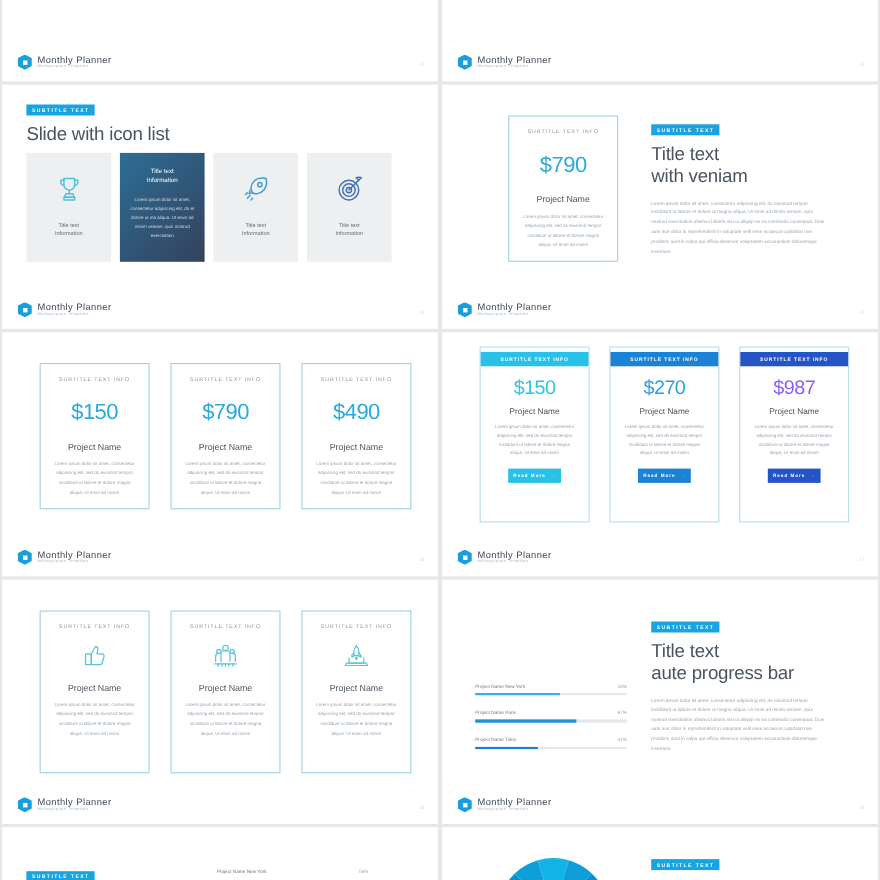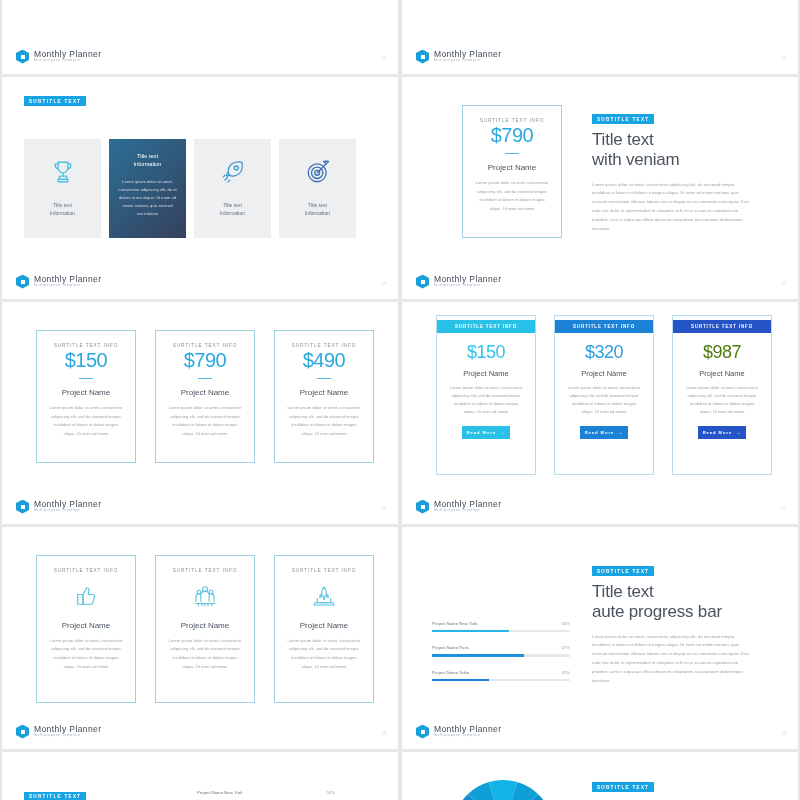--- a/index.html
+++ b/index.html
@@ -68,21 +68,21 @@
   .icard.active .cap-t { font-size:5.6px; color:#fff; text-align:center; line-height:1.55; margin-bottom:9px; }
   .icard.active .cap-p { font-size:4.1px; color:#cfdbe6; text-align:center; line-height:1.95; }
 
   
   .pcard {
     border:1px solid #9fd0e4; background:#fff;
     display:flex; flex-direction:column; align-items:center;
     padding:12px 12px;
   }
   .pcard .ptitle { font-size:4.8px; color:#8b949e; letter-spacing:.85px; }
-  .pcard .price { font-size:20px; color:#2ba9de; font-weight:400; margin-top:1px; letter-spacing:-.5px; }
+  .pcard .price { font-size:20px; color:#2ba9de; font-weight:400; margin-top:16px; letter-spacing:-.5px; }
   .pcard .rule { width:14px; height:1.4px; background:#4fb9e0; margin:6px 0 9px; }
   .pcard .pname { font-size:8px; color:#4a545f; margin-bottom:7px; }
   .pcard .ptext { font-size:4.1px; color:#9aa4ae; line-height:2.15; text-align:center; }
 
   
   .s15-card { position:absolute; left:60px; top:28px; width:100px; height:133px; }
   .s15-right { position:absolute; left:190px; top:30px; width:160px; }
 
   
   .s16-row { position:absolute; left:34px; top:28px; display:flex; gap:19px; }
@@ -152,20 +152,21 @@
         <div class="logo-title">Monthly  Planner</div>
         <div class="logo-sub">Multipurpose Template</div>
       </div>
     </div>
     <div class="pagenum">13</div>
   </div>
 
   <div class="slide">
     <div class="iconlist-head">
       <div class="sub-badge">SUBTITLE TEXT</div>
+      <div class="big-title">Slide with icon list</div>
     </div>
 
     <div class="iconlist-row">
 
       <div class="icard">
         <span class="glyph">
           <svg width="26" height="26" viewBox="0 0 32 32" fill="none" stroke="#4dc0e0" stroke-width="1.6" stroke-linecap="round" stroke-linejoin="round">
             <path d="M10 4h12v7a6 6 0 0 1-12 0z"></path>
             <path d="M10 6H6.5v2.5A4 4 0 0 0 10 12"></path>
             <path d="M22 6h3.5v2.5A4 4 0 0 1 22 12"></path>
@@ -308,32 +309,32 @@
         <div class="pname">Project Name</div>
         <div class="ptext">Lorem ipsum dolor sit amet, consectetur adipiscing elit, sed do eiusmod tempor incididunt ut labore et dolore magna aliqua. Ut enim ad minim</div>
         <div class="readmore" style="background:#29c1e8">
           <span>Read More</span>
           <span>→</span>
         </div>
       </div>
 
       <div class="hcard">
         <div class="hband" style="background:#1b82d6">SURTITLE TEXT INFO</div>
-        <div class="price" style="color:#2b9fe0">$320</div>
+        <div class="price" style="color:#2b9fe0">$270</div>
         <div class="pname">Project Name</div>
         <div class="ptext">Lorem ipsum dolor sit amet, consectetur adipiscing elit, sed do eiusmod tempor incididunt ut labore et dolore magna aliqua. Ut enim ad minim</div>
         <div class="readmore" style="background:#1b82d6">
           <span>Read More</span>
           <span>→</span>
         </div>
       </div>
 
       <div class="hcard">
         <div class="hband" style="background:#2554c7">SURTITLE TEXT INFO</div>
-        <div class="price" style="color:#4d7c0f">$987</div>
+        <div class="price" style="color:#8b5cf6">$987</div>
         <div class="pname">Project Name</div>
         <div class="ptext">Lorem ipsum dolor sit amet, consectetur adipiscing elit, sed do eiusmod tempor incididunt ut labore et dolore magna aliqua. Ut enim ad minim</div>
         <div class="readmore" style="background:#2554c7">
           <span>Read More</span>
           <span>→</span>
         </div>
       </div>
 
     </div>
     <div class="footer">

